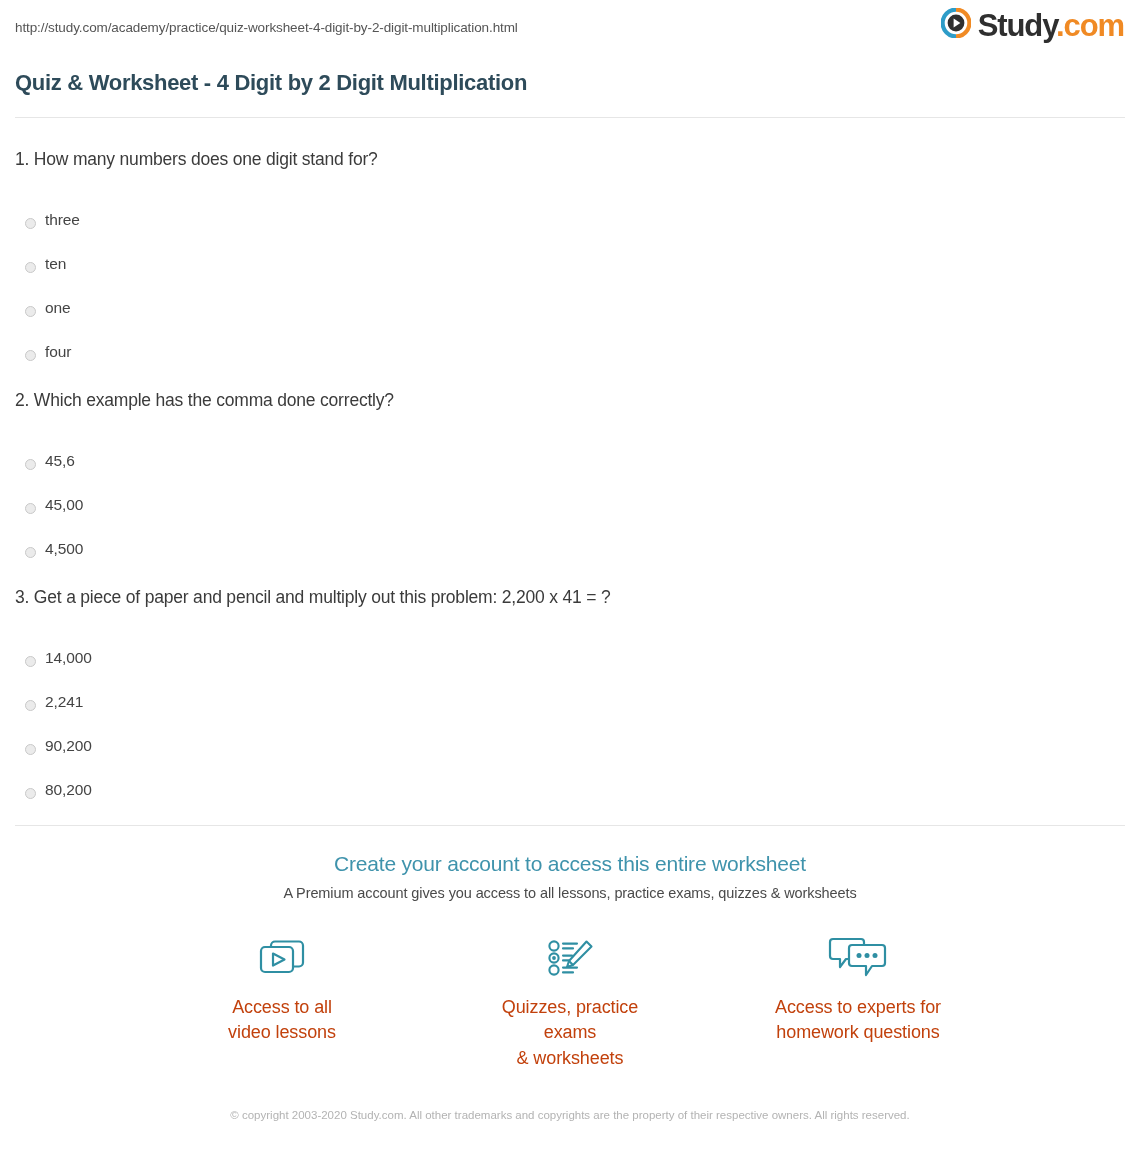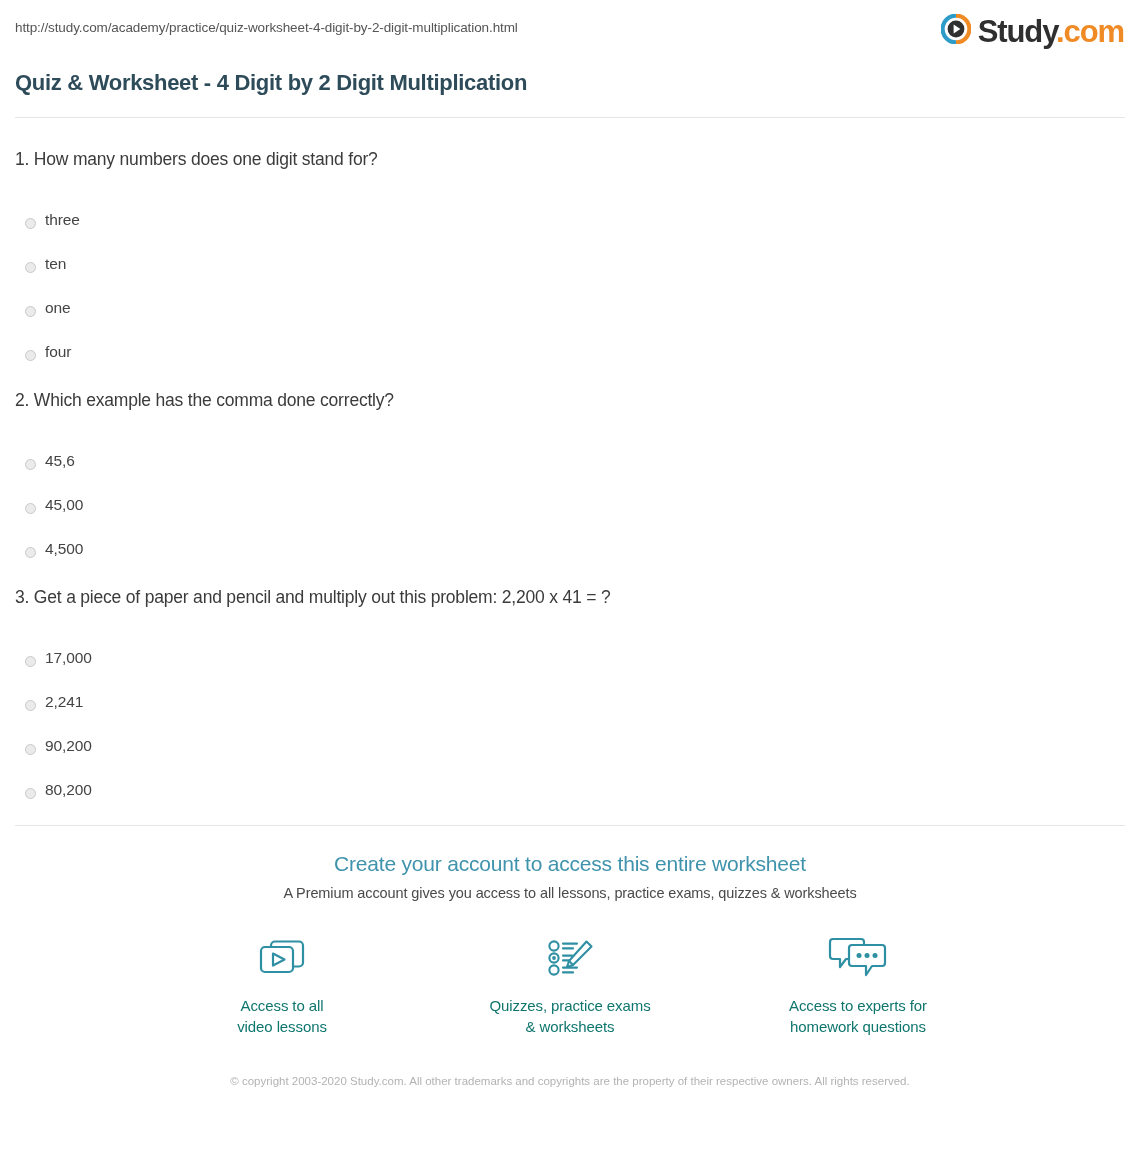--- a/index.html
+++ b/index.html
@@ -26,21 +26,21 @@
     left: 15px;
     top: 20px;
     font-size: 13.5px;
     color: #555555;
     letter-spacing: -0.1px;
     white-space: nowrap;
   }
   .brand-logo {
     position: absolute;
     right: 16px;
-    top: 14px;
+    top: 8px;
     display: flex;
     align-items: center;
     gap: 7px;
   }
   .brand-mark { display: block; }
   .brand-word {
     font-size: 31px;
     font-weight: bold;
     color: #2f2f2f;
     letter-spacing: -1.1px;
@@ -135,22 +135,22 @@
     text-align: center;
   }
   .feature-icon {
     height: 48px;
     display: flex;
     align-items: center;
     justify-content: center;
   }
   .feature-label {
     margin-top: 13px;
-    font-size: 15px;
-    color: #0f766e;
+    font-size: 18px;
+    color: #c2410c;
     line-height: 1.42;
     letter-spacing: -0.1px;
     white-space: pre-line;
   }
   .copyright {
     margin: 36px auto 0 auto;
     width: 700px;
     text-align: center;
     font-size: 11.5px;
     color: #b3b3b3;
@@ -215,21 +215,21 @@
     <div class="option-row">
       <span class="radio-dot"></span>
       <span class="option-label">4,500</span>
     </div>
   </div>
 
   <div class="question-block">
     <p class="question-text">3. Get a piece of paper and pencil and multiply out this problem: 2,200 x 41 = ?</p>
     <div class="option-row">
       <span class="radio-dot"></span>
-      <span class="option-label">17,000</span>
+      <span class="option-label">14,000</span>
     </div>
     <div class="option-row">
       <span class="radio-dot"></span>
       <span class="option-label">2,241</span>
     </div>
     <div class="option-row">
       <span class="radio-dot"></span>
       <span class="option-label">90,200</span>
     </div>
     <div class="option-row">

